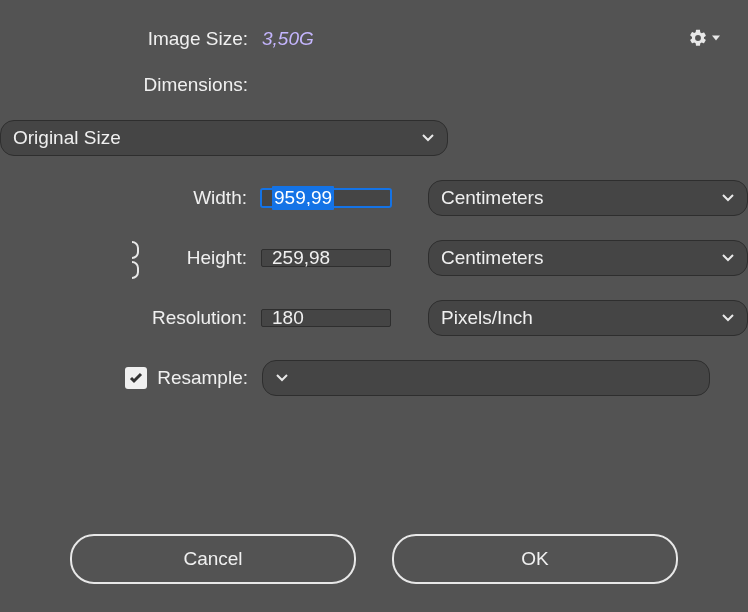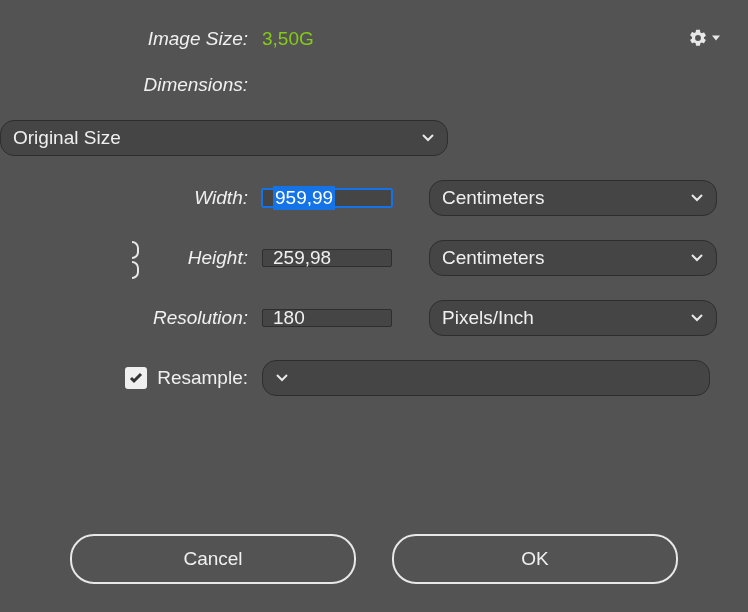--- a/index.html
+++ b/index.html
@@ -35,30 +35,29 @@
     display: flex;
     align-items: center;
     margin-bottom: 24px;
   }
   .label-col {
     width: 262px;
     text-align: right;
     padding-right: 14px;
     box-sizing: border-box;
     color: #f0f0f0;
-    font-style: italic;
   }
   .value-col {
     flex: 1;
     display: flex;
     align-items: center;
     gap: 14px;
   }
 
-  .static-val { color: #84cc16; }
+  .static-val { color: #c4b5fd; font-style: italic; }
 
   .dim-btn {
     width: 40px;
     height: 34px;
     background: #454545;
     border: 1px solid #2e2e2e;
     border-radius: 3px;
     display: flex;
     align-items: center;
     justify-content: center;
@@ -73,21 +72,21 @@
     border-radius: 14px;
     display: flex;
     align-items: center;
     justify-content: space-between;
     padding: 0 12px;
     box-sizing: border-box;
     color: #f0f0f0;
     cursor: pointer;
   }
   .select.full { width: 448px; }
-  .select.unit { width: 288px; margin-left: 23px; }
+  .select.unit { width: 320px; margin-left: 23px; }
   .chev svg { display:block; }
 
   .input {
     width: 130px;
     height: 18px;
     background: #454545;
     border: 1px solid #2e2e2e;
     border-radius: 2px;
     color: #f0f0f0;
     padding: 0 10px;

